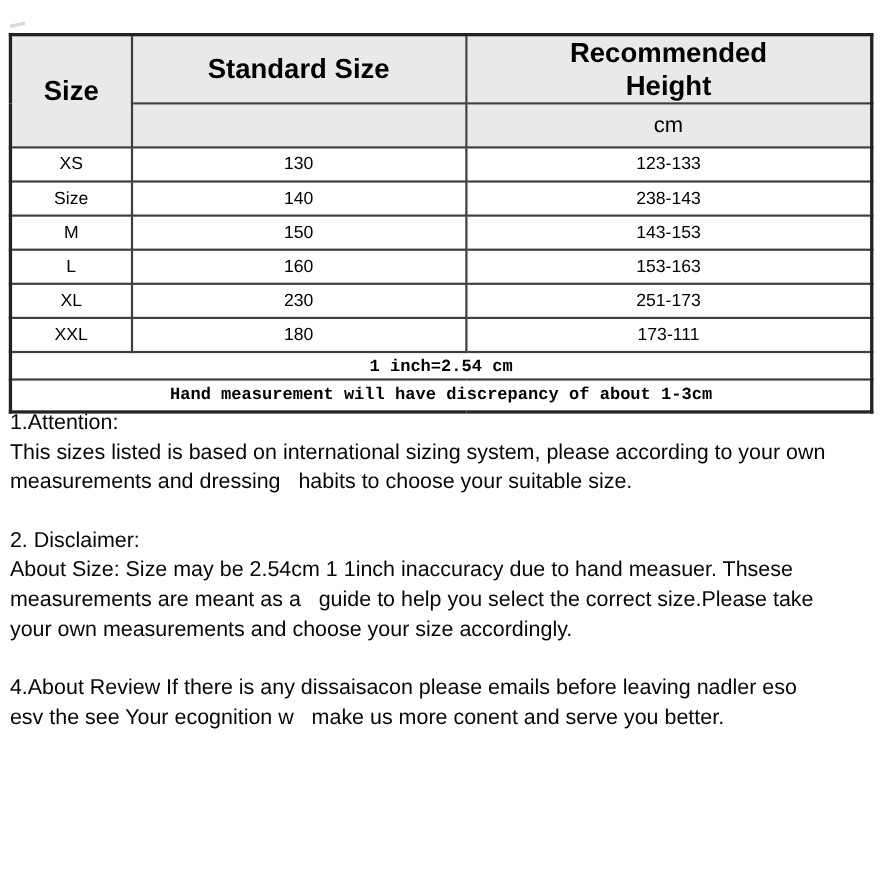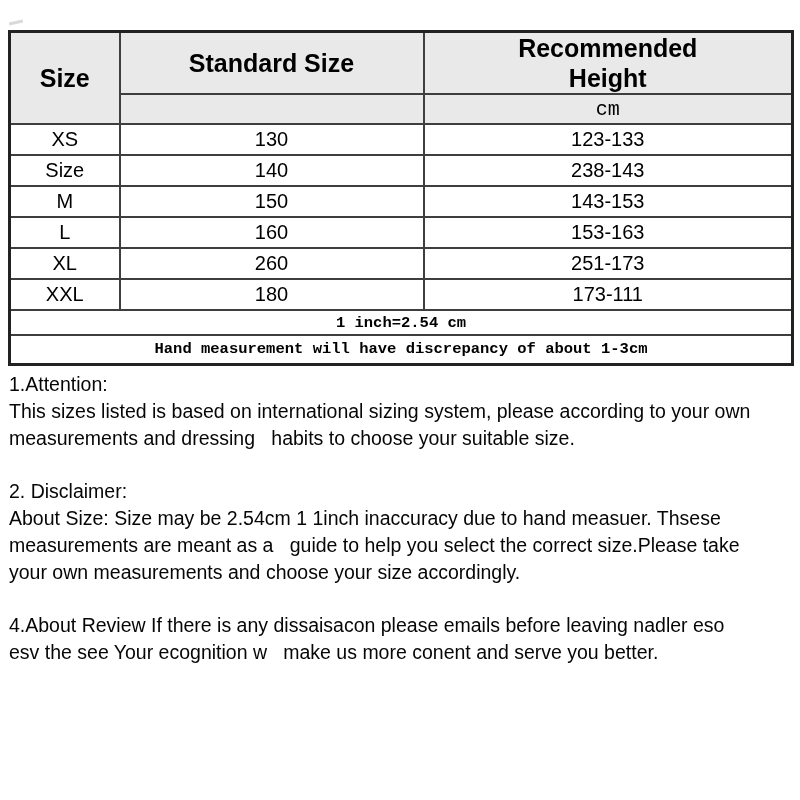--- a/index.html
+++ b/index.html
@@ -38,36 +38,36 @@
     border: 2px solid #3e3e3e;
     text-align: center;
     vertical-align: middle;
     padding: 0;
     overflow: hidden;
   }
   tr.hdr-main td, tr.hdr-sub td {
     background: #e9e9e9;
   }
   tr.hdr-main { height: 61px; }
-  tr.hdr-sub  { height: 30px; font-family: Liberation Mono, monospace; }
+  tr.hdr-sub  { height: 40px; }
   tr.data-row { height: 31px; }
   tr.note-row-1 { height: 25px; }
   tr.note-row-2 { height: 29px; }
   .hdr-text {
     font-weight: bold;
     font-size: 25px;
     line-height: 30px;
     white-space: pre-line;
   }
   .unit-text {
     font-size: 20px;
     font-weight: normal;
   }
   .cell-text {
-    font-size: 20px;
+    font-size: 16px;
     font-weight: normal;
   }
   .note-text {
     font-family: "Liberation Mono", monospace;
     font-weight: bold;
     font-size: 15.5px;
     letter-spacing: 0px;
     margin-top: 28px;
   }
   .sections {
@@ -125,21 +125,21 @@
         <td class="cell-text">150</td>
         <td class="cell-text">143-153</td>
       </tr>
       <tr class="data-row">
         <td class="cell-text">L</td>
         <td class="cell-text">160</td>
         <td class="cell-text">153-163</td>
       </tr>
       <tr class="data-row">
         <td class="cell-text">XL</td>
-        <td class="cell-text">260</td>
+        <td class="cell-text">230</td>
         <td class="cell-text">251-173</td>
       </tr>
       <tr class="data-row">
         <td class="cell-text">XXL</td>
         <td class="cell-text">180</td>
         <td class="cell-text">173-111</td>
       </tr>
 
       <tr class="note-row-1">
         <td colspan="3" class="note-text">1 inch=2.54 cm</td>

